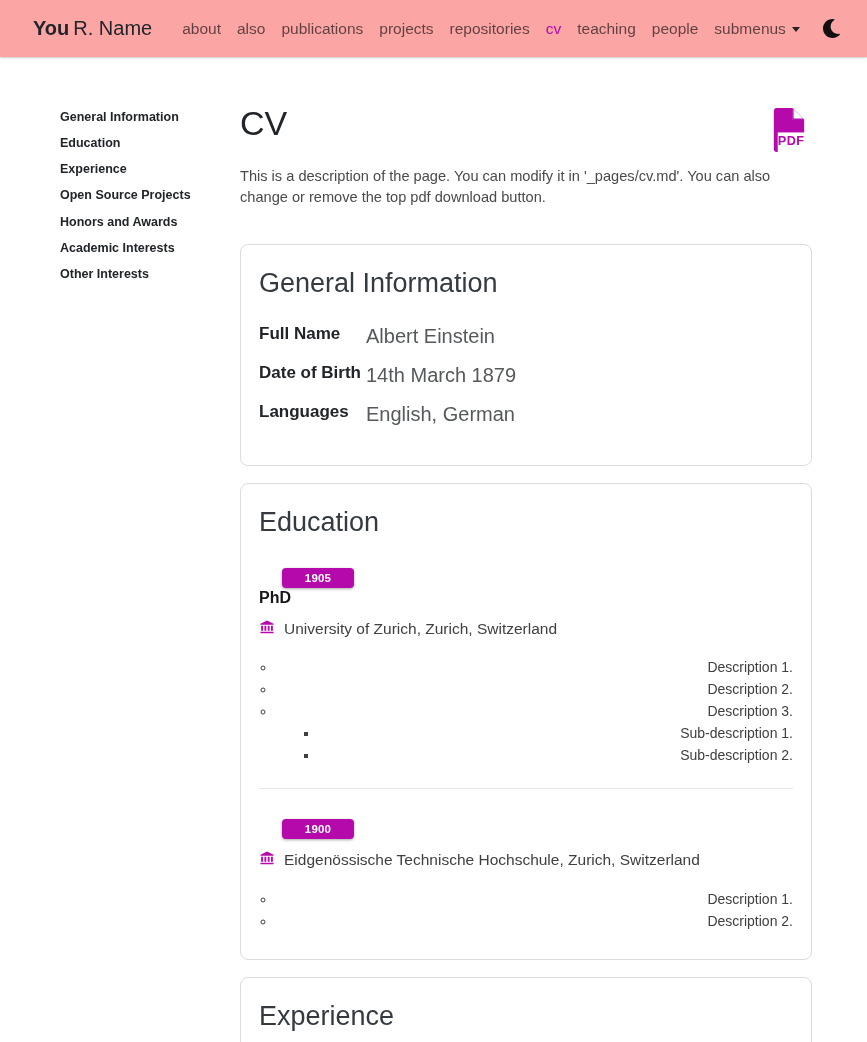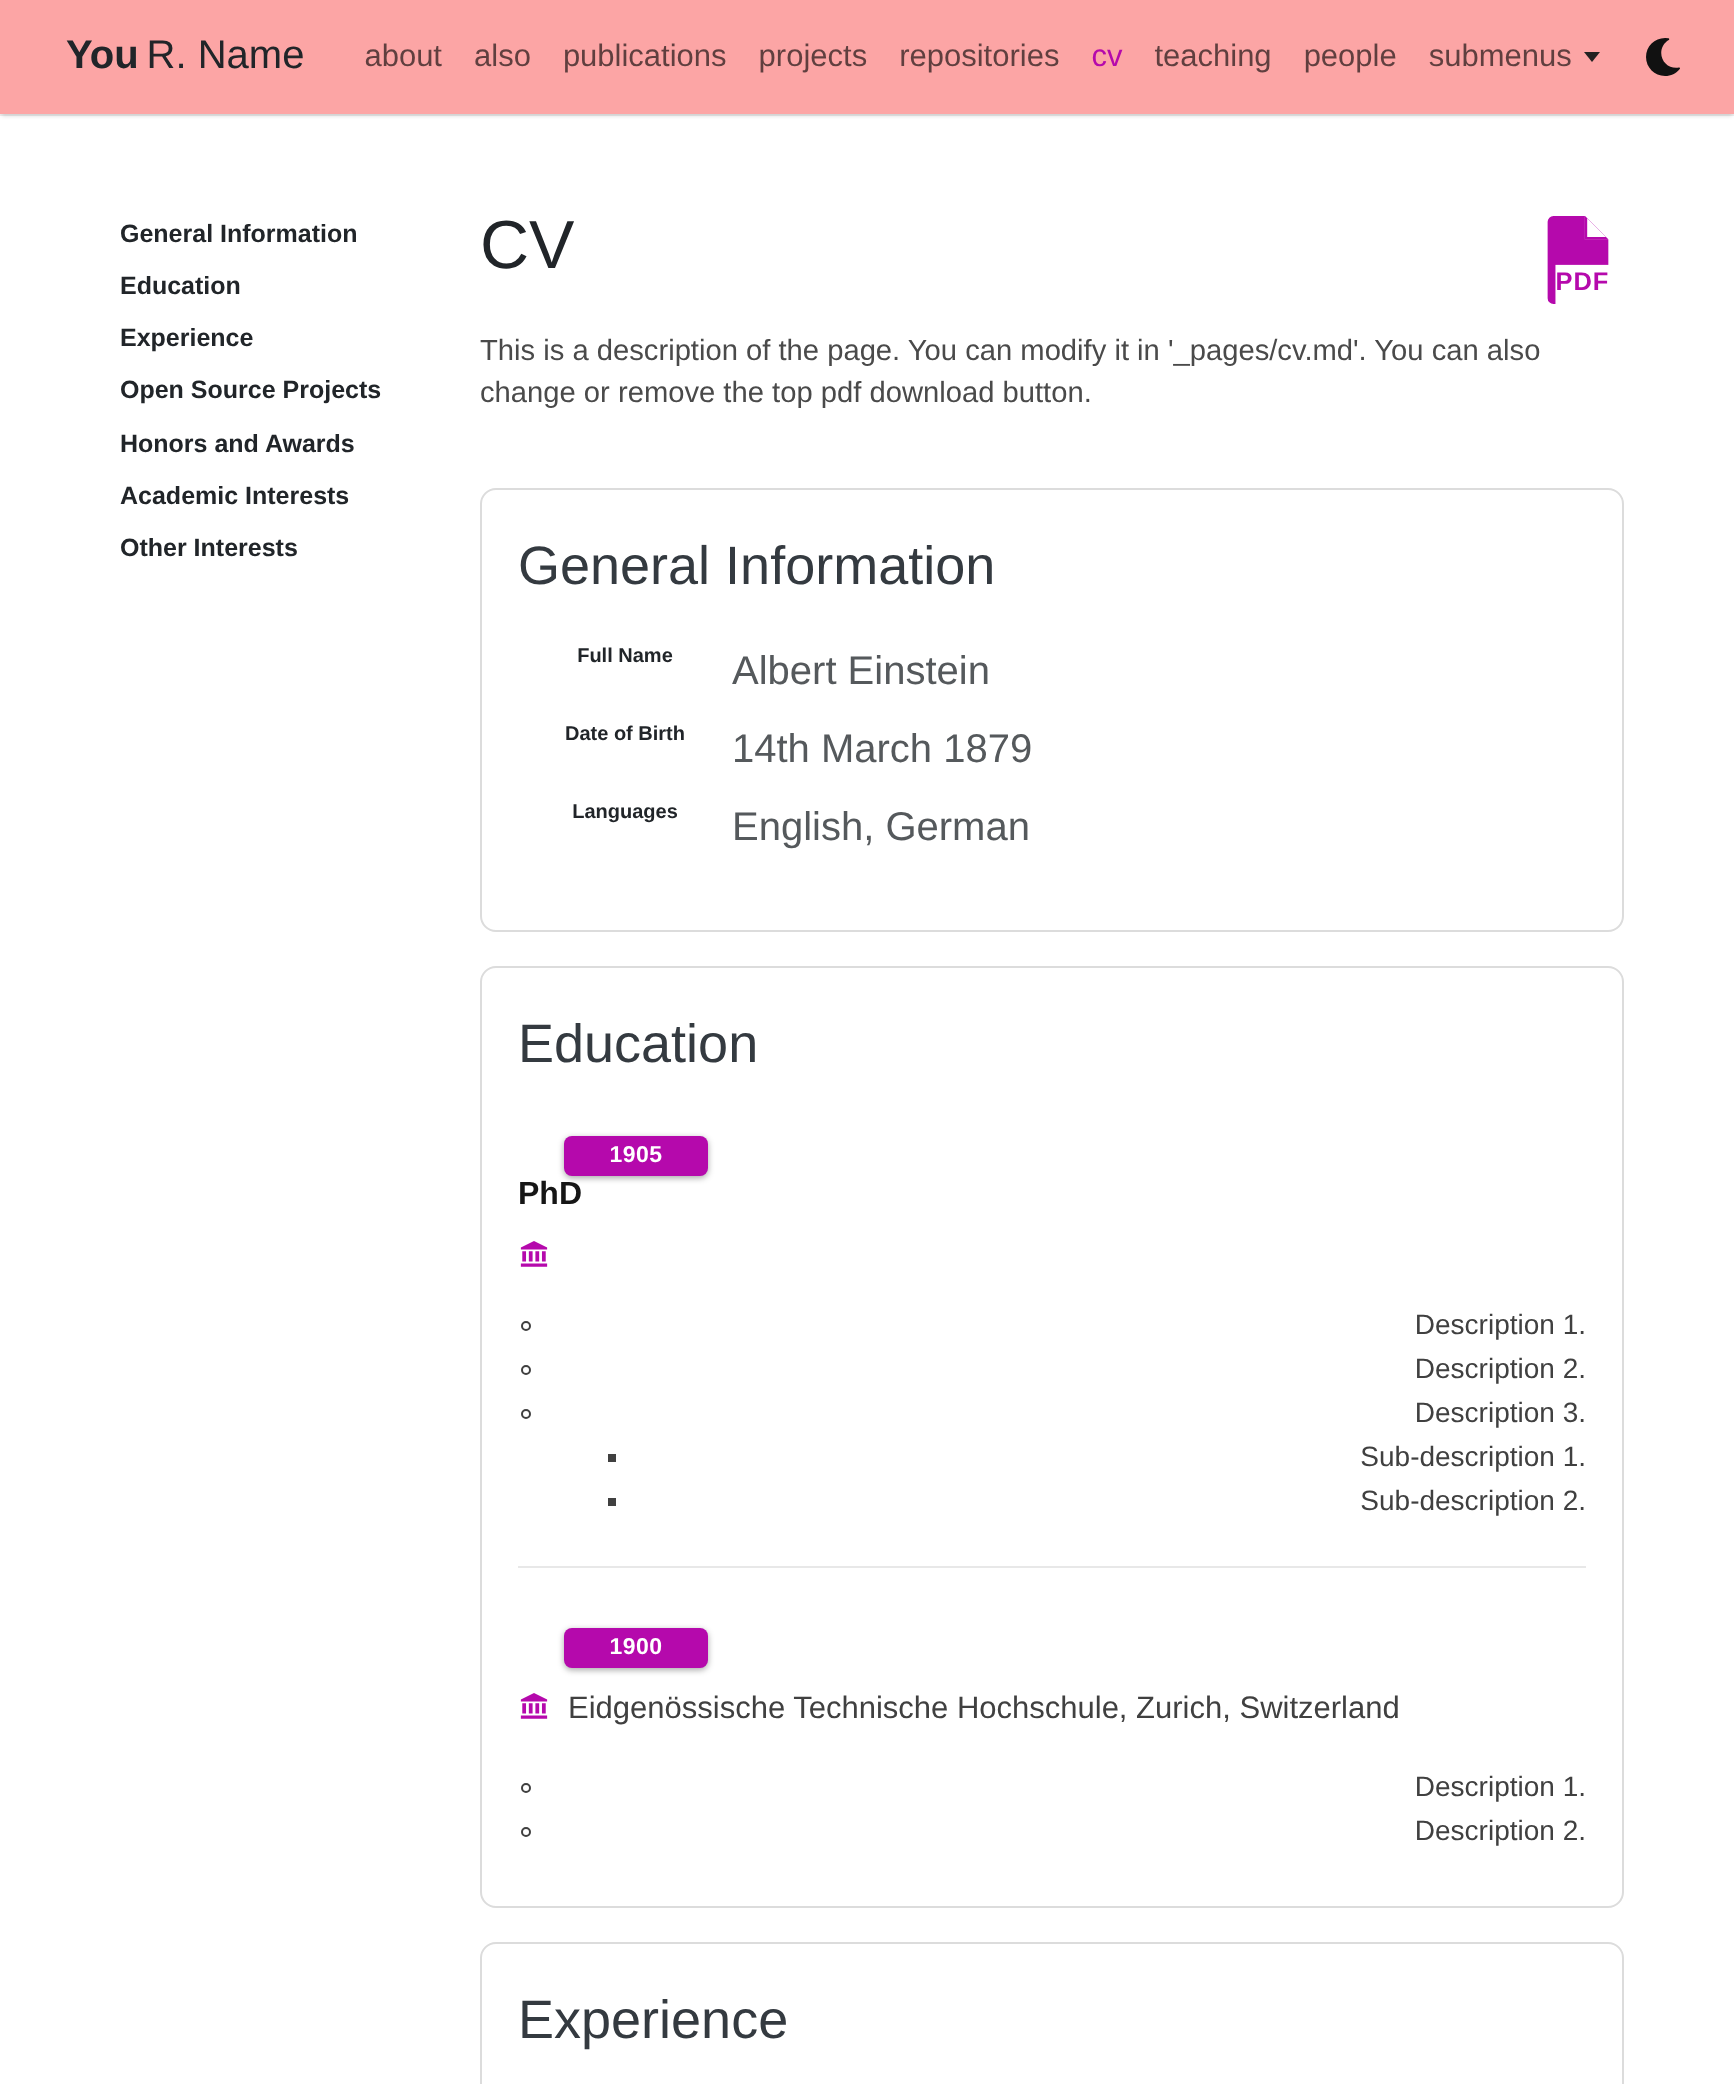--- a/index.html
+++ b/index.html
@@ -46,21 +46,21 @@
   .page-desc { margin:13px 0 36px; font-size:14.6px; line-height:1.45; color:#4a4a4a; }
   
   .card {
     border:1px solid #dcdcdc; border-radius:8px; background:#fff;
     padding:20px 18px 26px; margin-bottom:17px;
   }
   .card h3 { margin:2px 0 0; font-size:27px; font-weight:400; color:#343a40; line-height:1.2; }
   
   .info-table { margin-top:22px; }
   .info-row { display:flex; margin-bottom:10px; line-height:1.45; }
-  .info-label { width:107px; flex:none; font-weight:700; font-size:10px; color:#212529;text-align:center; }
+  .info-label { width:107px; flex:none; font-weight:700; font-size:17px; color:#212529; }
   .info-value { font-size:20px; color:#55595c; }
   
   .entry { display:flex; margin-top:30px;flex-direction:column; }
   .entry-badge-col { width:131px; flex:none; padding-left:23px; }
   .badge {
     display:inline-block; min-width:72px; padding:4px 4px; text-align:center;
     background:var(--accent); color:#fff; font-size:11.5px; font-weight:700;
     border-radius:4px; box-shadow:0 1px 3px rgba(0,0,0,0.35); letter-spacing:0.2px;
   }
   .entry-content { flex:1; min-width:0; }
@@ -158,20 +158,21 @@
         <span class="badge">1905</span>
       </div>
       <div class="entry-content">
         <div class="entry-title">PhD</div>
         <div class="entry-inst">
           <span class="inst-icon">
             <svg viewBox="0 0 512 512">
                 <path d="M256 16L32 128v32h448v-32L256 16zM56 192h64v176H56zm112 0h64v176h-64zm112 0h64v176h-64zm112 0h64v176h-64zM32 400h448v56H32z"></path>
               </svg>
           </span>
+          <span>University of Zurich, Zurich, Switzerland</span>
         </div>
         <ul class="entry-list">
             <li>Description 1.</li>
             <li>Description 2.</li>
             <li>Description 3.<ul class="sub-list">
                 <li>Sub-description 1.</li>
                 <li>Sub-description 2.</li>
               </ul></li>
           </ul>
       </div>

